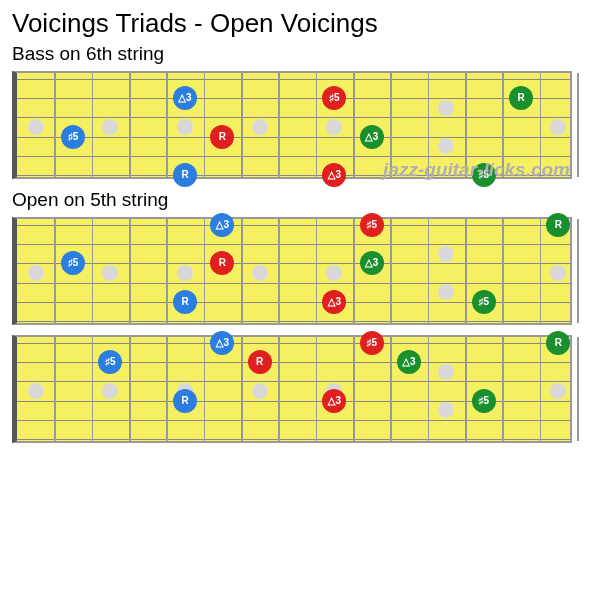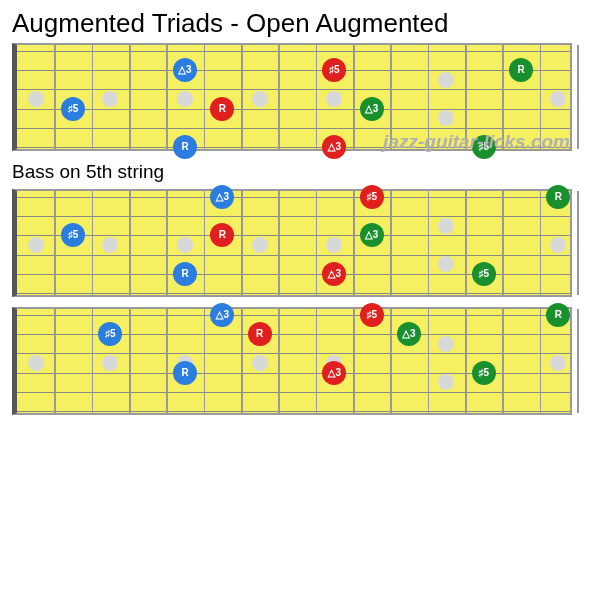--- a/index.html
+++ b/index.html
@@ -79,24 +79,25 @@
     color: #b0b0b0;
     font-size: 19px;
     font-style: italic;
     font-weight: bold;
     pointer-events: none;
   }
 </style>
 </head>
 <body>
 
-<h1 class="main-title">Augmented Triads - Open Augmented</h1>
+<h1 class="main-title">Voicings Triads - Open Voicings</h1>
 
 <div id="diagrams">
     <div class="diagram-wrap">
+      <h2 class="sub-title">Bass on 6th string</h2>
       <div class="fretboard">
         <div class="string" style="top: 6px;"></div>
         <div class="string" style="top: 25.2px;"></div>
         <div class="string" style="top: 44.4px;"></div>
         <div class="string" style="top: 63.6px;"></div>
         <div class="string" style="top: 82.8px;"></div>
         <div class="string" style="top: 102px;"></div>
         <div class="fret" style="left: 37.3333px;"></div>
         <div class="fret" style="left: 74.6667px;"></div>
         <div class="fret" style="left: 112px;"></div>
@@ -126,21 +127,21 @@
         <div class="dot red" style="left: 205.333px; top: 63.6px;">R</div>
         <div class="dot red" style="left: 317.333px; top: 102px;">△3</div>
         <div class="dot red" style="left: 317.333px; top: 25.2px;">♯5</div>
         <div class="dot green" style="left: 354.667px; top: 63.6px;">△3</div>
         <div class="dot green" style="left: 466.667px; top: 102px;">♯5</div>
         <div class="dot green" style="left: 504px; top: 25.2px;">R</div>
       </div>
       <div class="watermark">jazz-guitar-licks.com</div>
     </div>
     <div class="diagram-wrap">
-      <h2 class="sub-title">Bass on 5th string</h2>
+      <h2 class="sub-title">Open on 5th string</h2>
       <div class="fretboard">
         <div class="string" style="top: 6px;"></div>
         <div class="string" style="top: 25.2px;"></div>
         <div class="string" style="top: 44.4px;"></div>
         <div class="string" style="top: 63.6px;"></div>
         <div class="string" style="top: 82.8px;"></div>
         <div class="string" style="top: 102px;"></div>
         <div class="fret" style="left: 37.3333px;"></div>
         <div class="fret" style="left: 74.6667px;"></div>
         <div class="fret" style="left: 112px;"></div>

